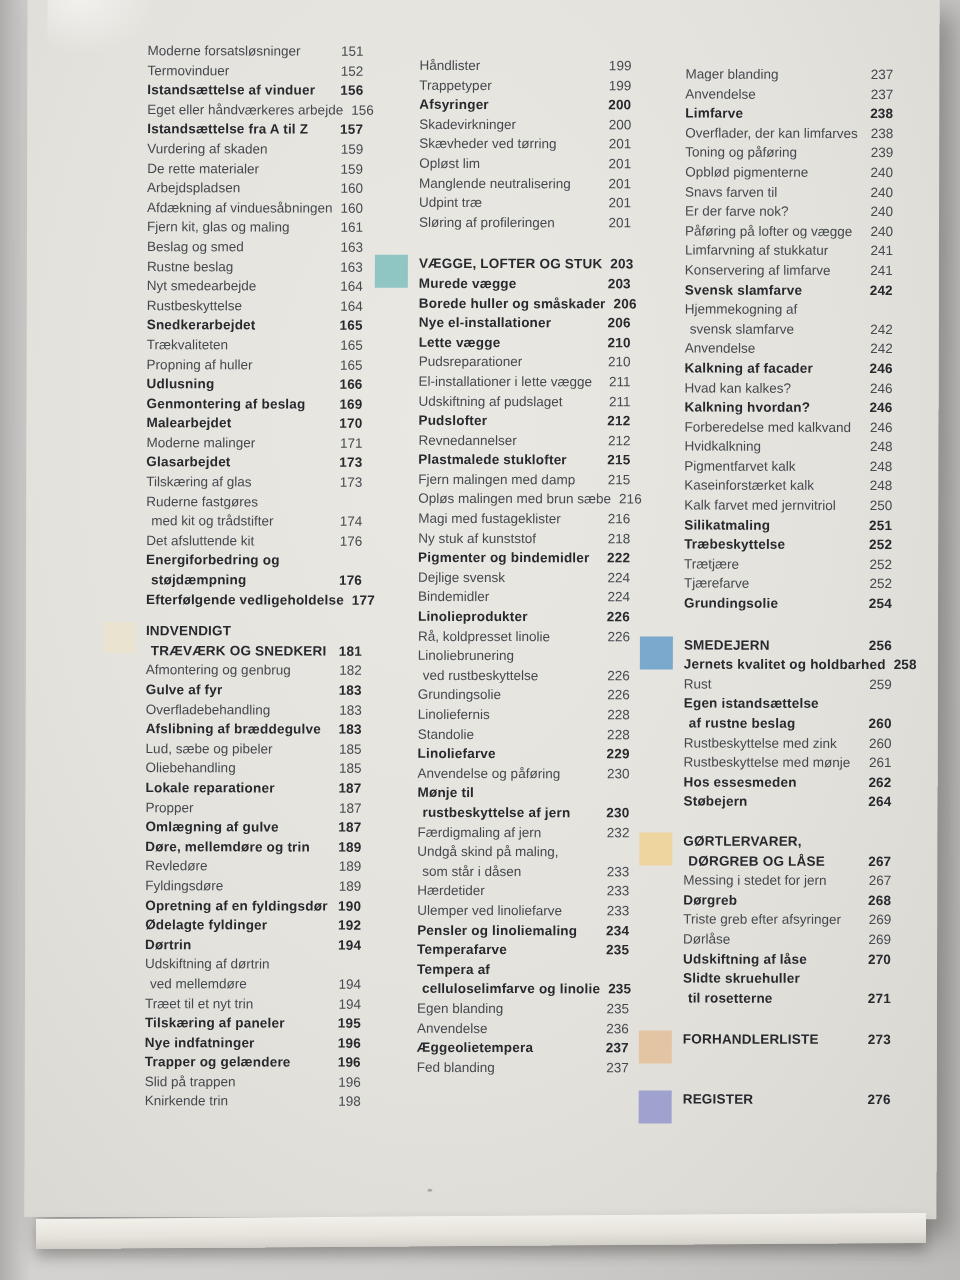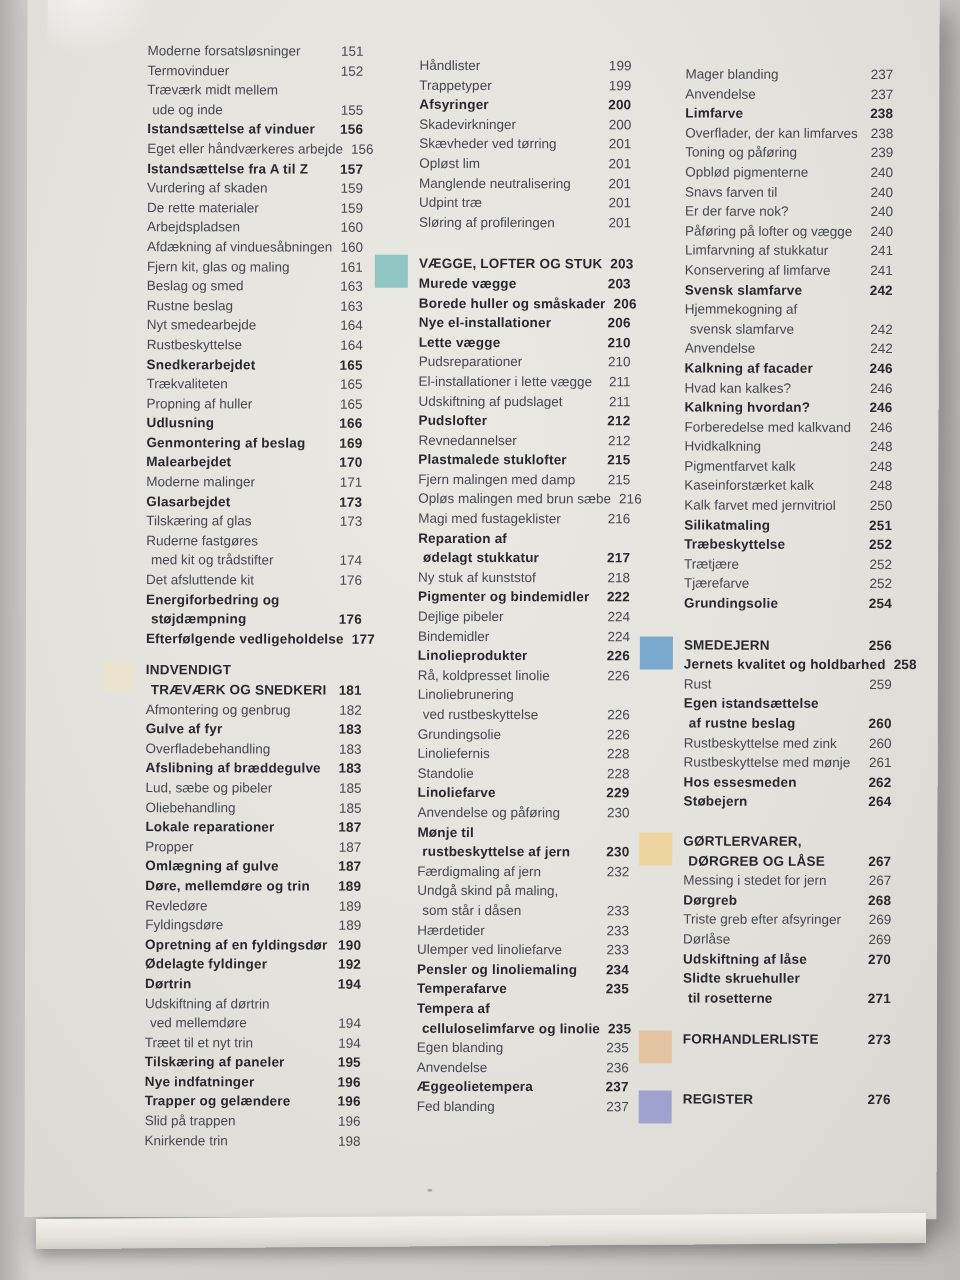--- a/index.html
+++ b/index.html
@@ -73,29 +73,20 @@
             <span class="label">Moderne forsatsløsninger</span>
             <span class="pagenum">151</span>
           </div>
         </div>
         <div class="toc-entry">
           <div class="line">
             <span class="label">Termovinduer</span>
             <span class="pagenum">152</span>
           </div>
         </div>
-        <div class="toc-entry">
-          <div class="line">
-            <span class="label">Træværk midt mellem</span>
-          </div>
-          <div class="line cont">
-            <span class="label">ude og inde</span>
-            <span class="pagenum">155</span>
-          </div>
-        </div>
         <div class="toc-entry bold">
           <div class="line">
             <span class="label">Istandsættelse af vinduer</span>
             <span class="pagenum">156</span>
           </div>
         </div>
         <div class="toc-entry">
           <div class="line">
             <span class="label">Eget eller håndværkeres arbejde</span>
             <span class="pagenum">156</span>
@@ -524,44 +515,35 @@
             <span class="label">Opløs malingen med brun sæbe</span>
             <span class="pagenum">216</span>
           </div>
         </div>
         <div class="toc-entry">
           <div class="line">
             <span class="label">Magi med fustageklister</span>
             <span class="pagenum">216</span>
           </div>
         </div>
-        <div class="toc-entry bold">
-          <div class="line">
-            <span class="label">Reparation af</span>
-          </div>
-          <div class="line cont">
-            <span class="label">ødelagt stukkatur</span>
-            <span class="pagenum">217</span>
-          </div>
-        </div>
         <div class="toc-entry">
           <div class="line">
             <span class="label">Ny stuk af kunststof</span>
             <span class="pagenum">218</span>
           </div>
         </div>
         <div class="toc-entry bold">
           <div class="line">
             <span class="label">Pigmenter og bindemidler</span>
             <span class="pagenum">222</span>
           </div>
         </div>
         <div class="toc-entry">
           <div class="line">
-            <span class="label">Dejlige pibeler</span>
+            <span class="label">Dejlige svensk</span>
             <span class="pagenum">224</span>
           </div>
         </div>
         <div class="toc-entry">
           <div class="line">
             <span class="label">Bindemidler</span>
             <span class="pagenum">224</span>
           </div>
         </div>
         <div class="toc-entry bold">

